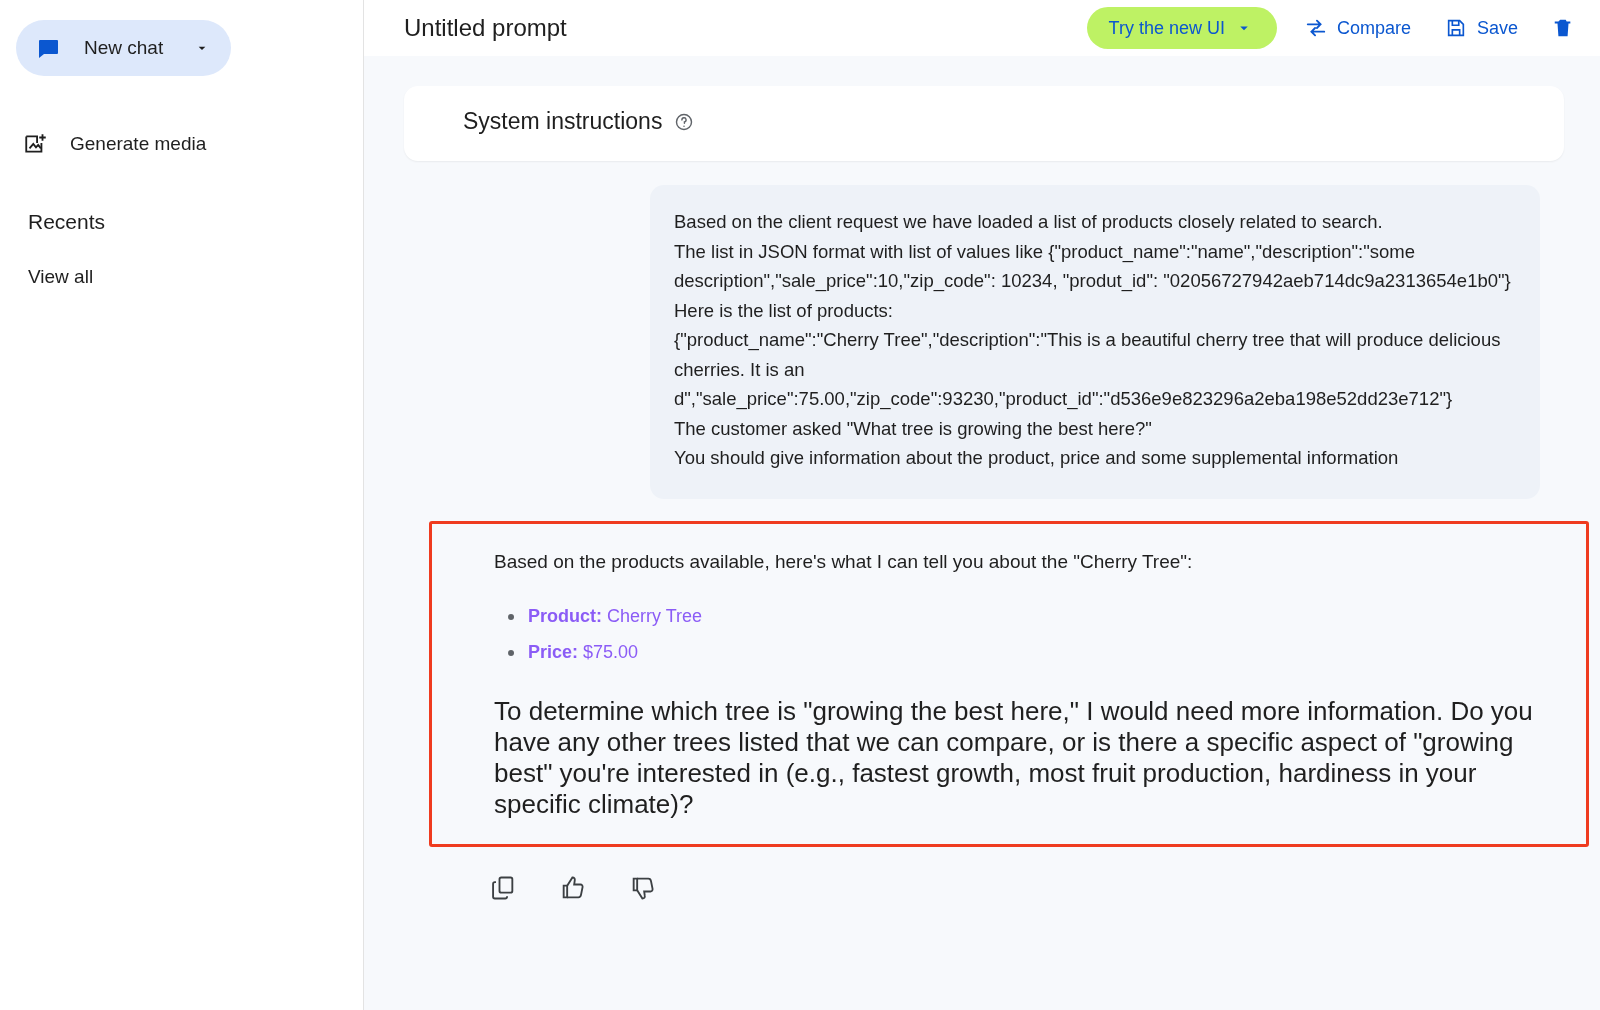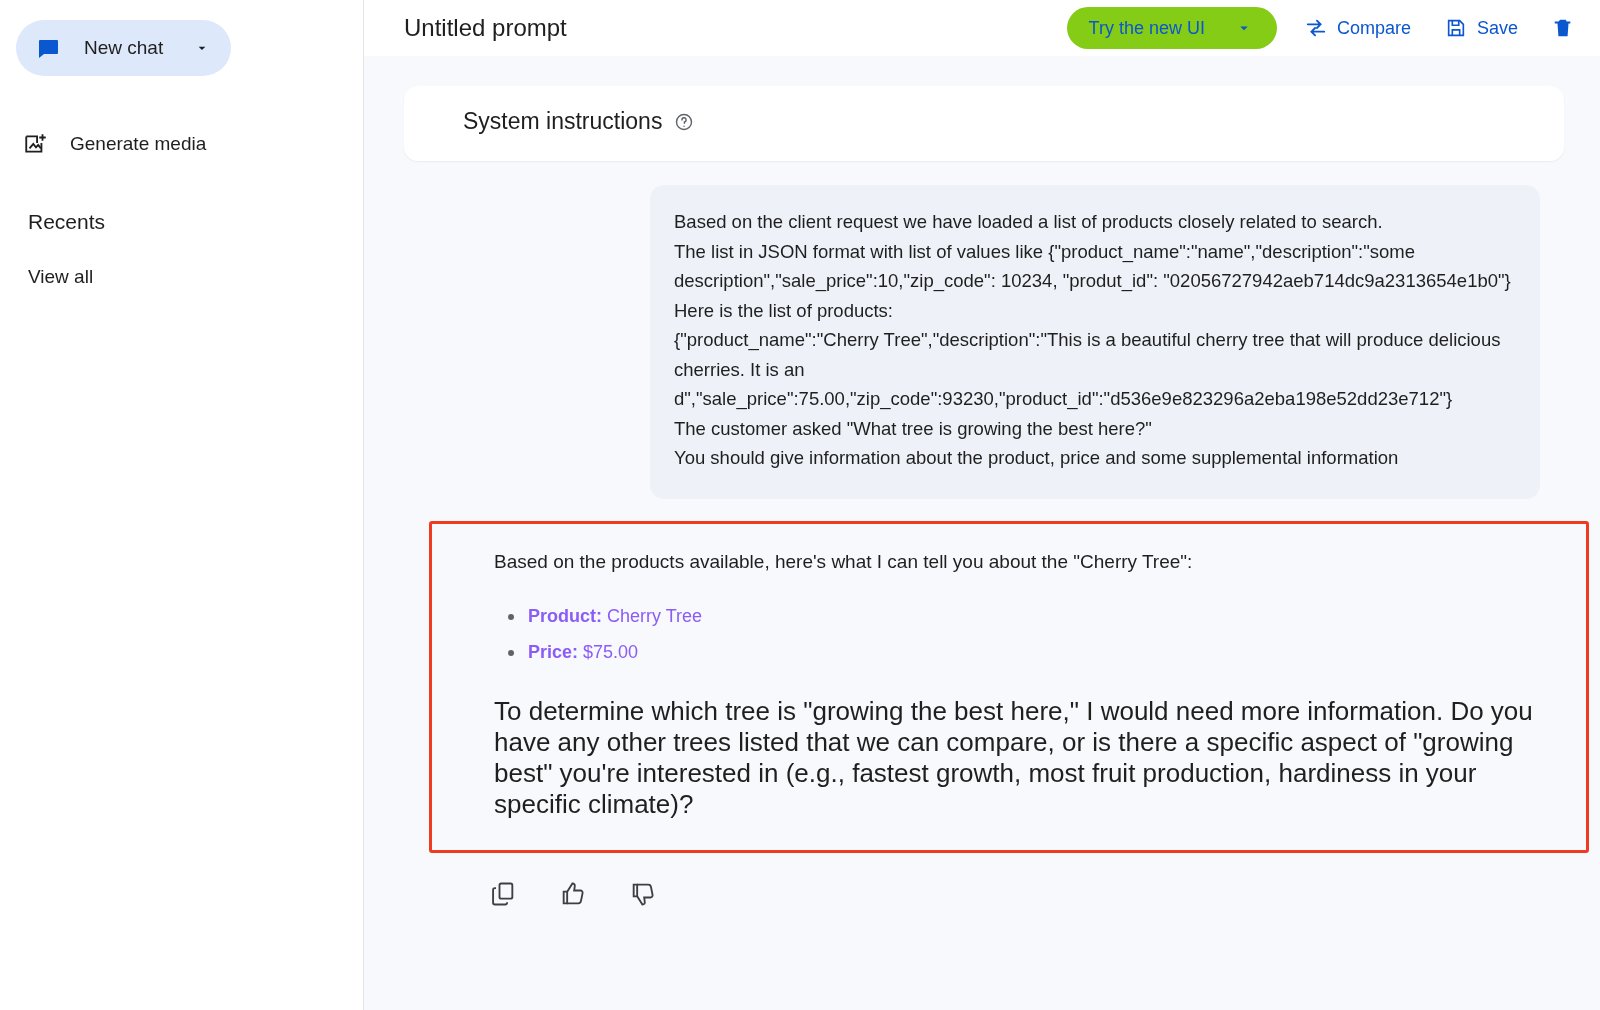--- a/index.html
+++ b/index.html
@@ -105,24 +105,24 @@
   }
   .prompt-title {
     font-size: 24px;
     color: #1f1f1f;
     flex: 1 1 auto;
     white-space: nowrap;
   }
   .try-new-ui {
     display: flex;
     align-items: center;
-    gap: 28px;
+    gap: 8px;
     height: 42px;
     border-radius: 21px;
-    background: #84cc16;
+    background: #bef264;
     padding: 0 22px;
     color: #0b57d0;
     font-size: 18px;
     cursor: pointer;
     margin-right: 28px;
     text-align: center;
   }
   .tb-action {
     display: flex;
     align-items: center;
@@ -194,21 +194,21 @@
   }
   .user-msg .ln { display: block; }
 
   
   .resp-outline {
     margin: 22px 0 0 25px;
     width: 1160px;
     border: 3px solid #ef3b1f;
     border-radius: 3px;
     background: #f7f9fc;
-    padding: 24px 28px 30px 62px;
+    padding: 24px 28px 24px 62px;
   }
   .resp-intro {
     font-size: 19px;
     color: #1f1f1f;
     line-height: 28px;
   }
   .resp-list {
     margin: 22px 0 0 0;
     padding: 0 0 0 34px;
     list-style: none;

